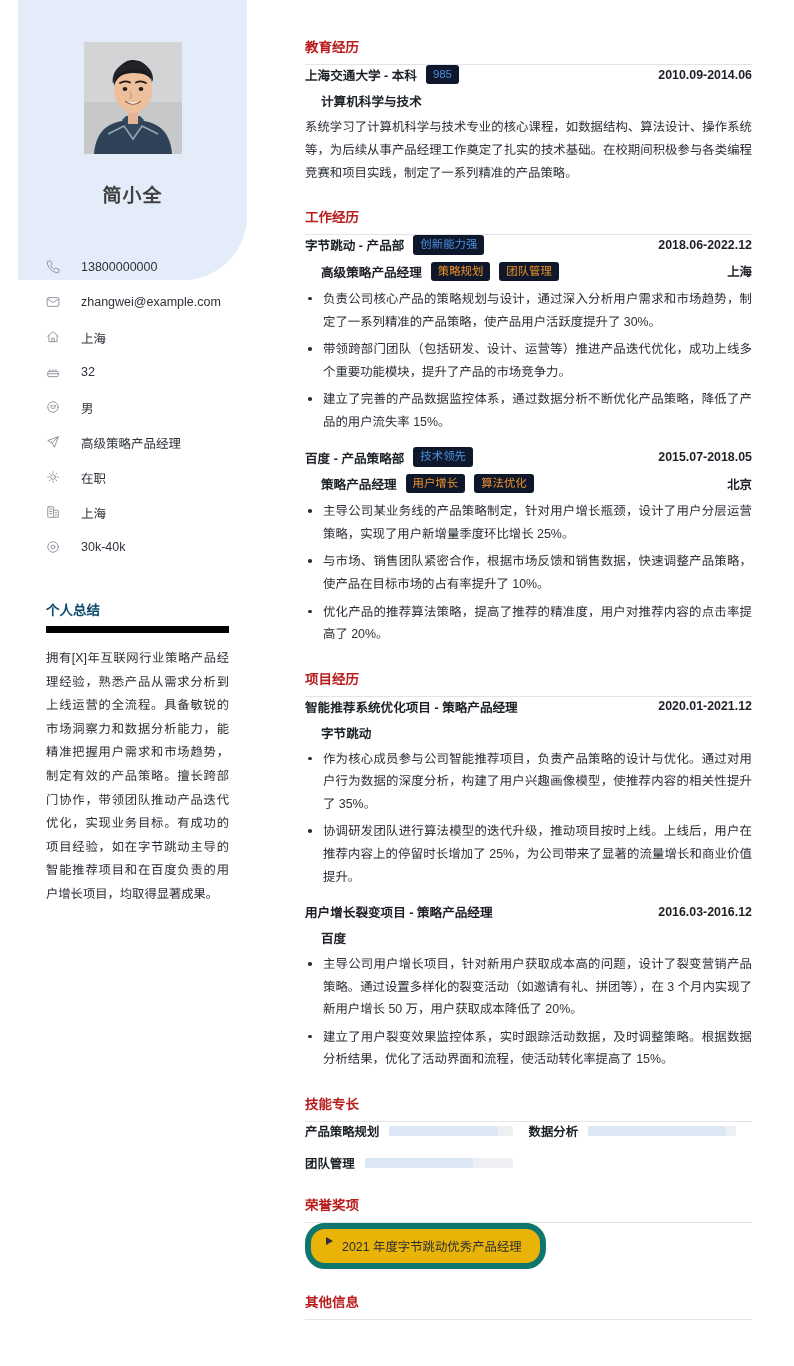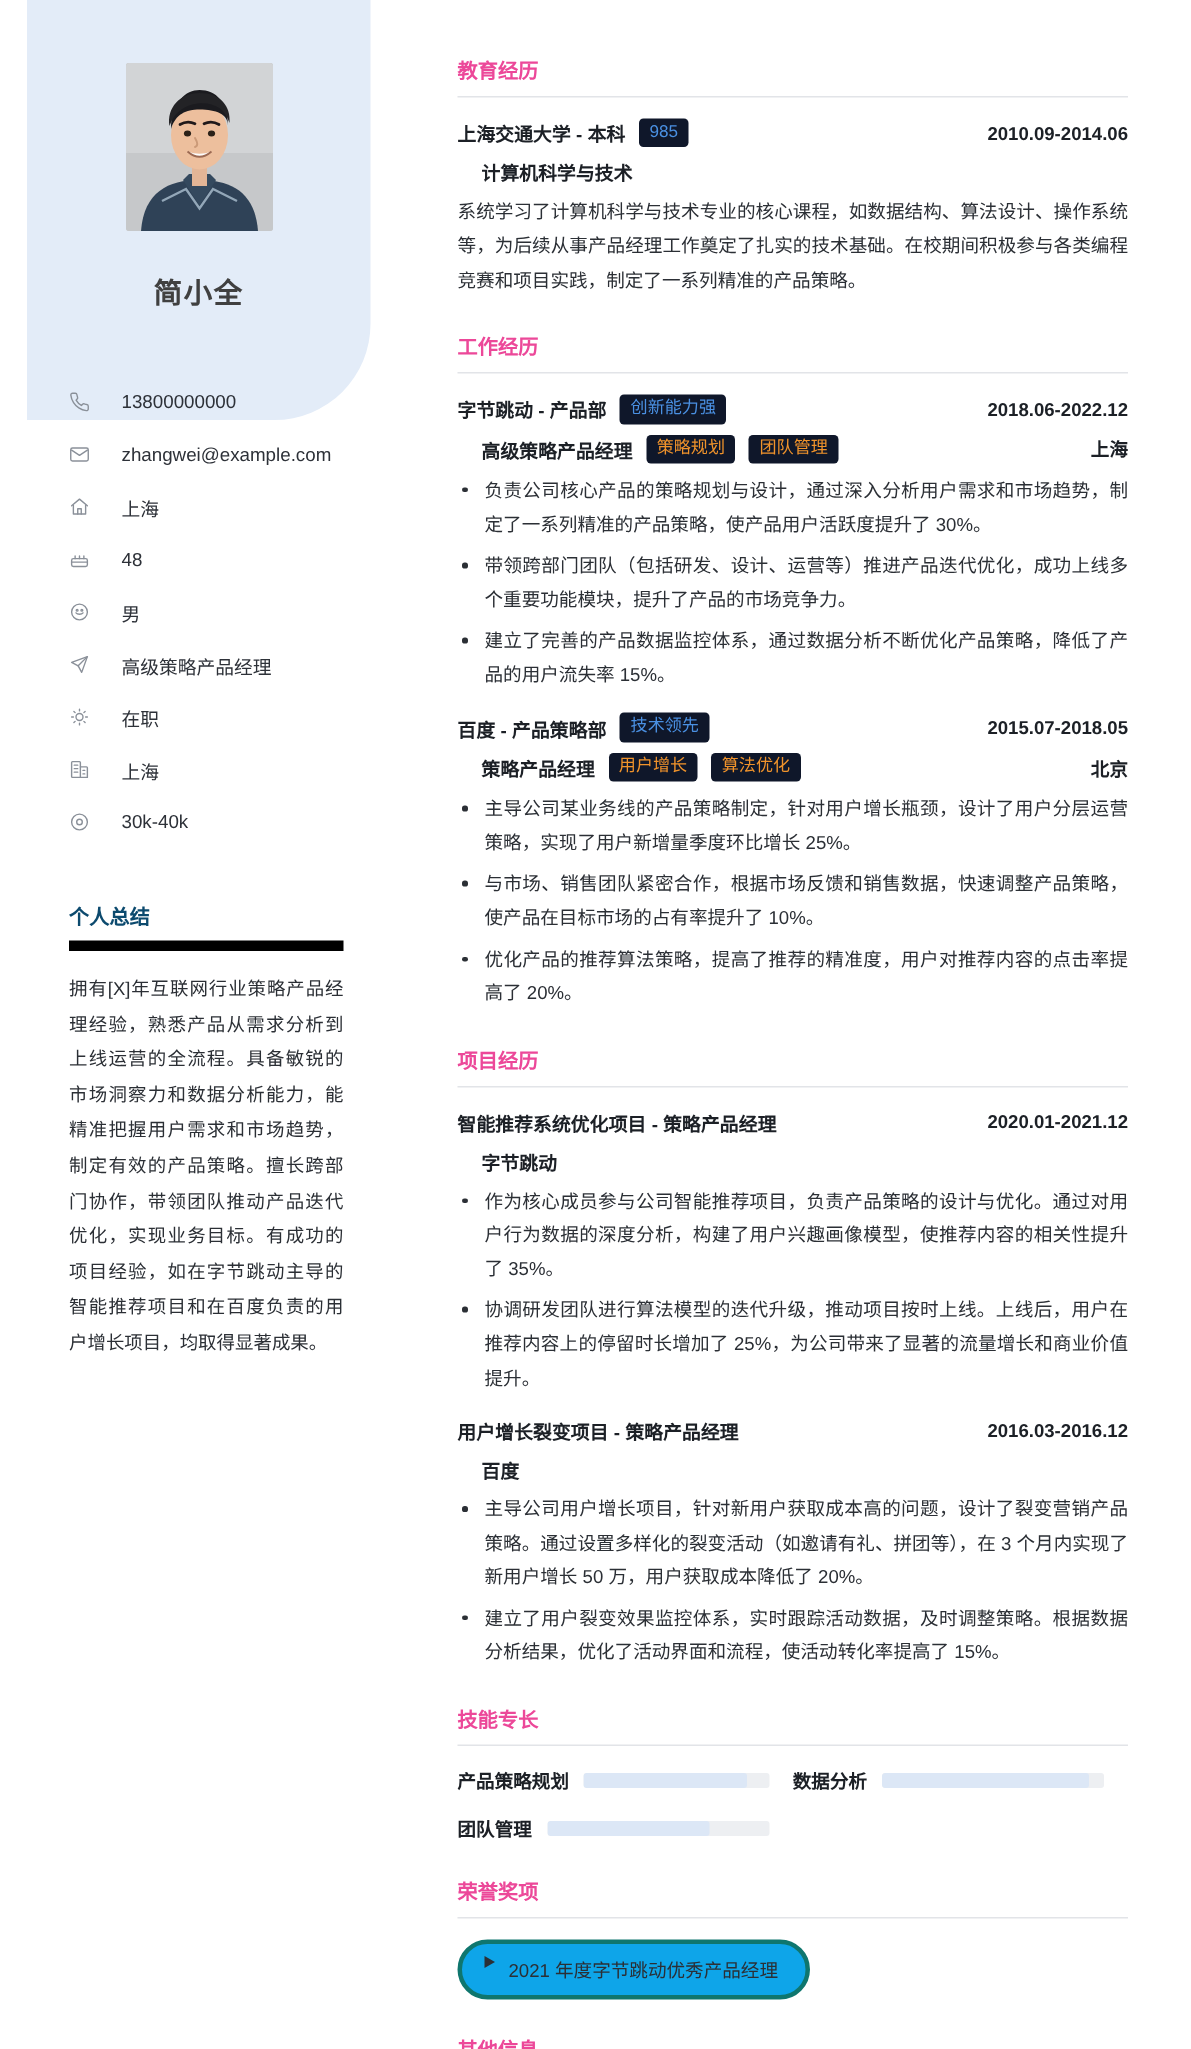--- a/index.html
+++ b/index.html
@@ -113,24 +113,23 @@
 
   
   .main {
     flex: 1 1 auto;
     padding: 36px 42px 0 40px;
   }
   .section { margin-bottom: 4px; }
   .section-title {
     font-size: 13.5px;
     font-weight: 700;
-    color: #ec4899;
+    color: #b91c1c;
     padding-bottom: 8px;
     border-bottom: 1px solid #e2e4e8;
-    margin-bottom: 14px;
   }
   .section + .section { margin-top: 22px; }
 
   .entry { margin-bottom: 14px; }
   .entry:last-child { margin-bottom: 0; }
 
   .entry-row {
     display: flex;
     align-items: center;
     justify-content: space-between;
@@ -245,26 +244,26 @@
     background: #dce7f6;
     border-radius: 2px;
   }
 
   
   .honor-list { display: flex; flex-wrap: wrap; gap: 10px; }
   .honor-chip {
     display: inline-flex;
     align-items: flex-start;
     gap: 9px;
-    border: 3px solid #0f766e;
+    border: 6px solid #0f766e;
     border-radius: 20px;
     padding: 8px 18px 8px 15px;
     font-size: 12.4px;
     color: #2b2f35;
-    background: #0ea5e9;
+    background: #eab308;
   }
   .honor-chip .tri {
     width: 0; height: 0;
     border-left: 7px solid #2b2f35;
     border-top: 4.5px solid transparent;
     border-bottom: 4.5px solid transparent;
     flex: 0 0 auto;
   }
 </style>
 </head>
@@ -335,21 +334,21 @@
         </div>
 
         <div class="contact-item">
           <span class="ico">
             <svg viewBox="0 0 24 24" fill="none" stroke="currentColor" stroke-width="1.6" stroke-linecap="round" stroke-linejoin="round">
                 <rect x="3" y="11" width="18" height="9" rx="2"></rect>
                 <path d="M3 15h18"></path>
                 <path d="M7 11V8M12 11V8M17 11V8"></path>
               </svg>
           </span>
-          <span class="txt">48</span>
+          <span class="txt">32</span>
         </div>
 
         <div class="contact-item">
           <span class="ico">
             <svg viewBox="0 0 24 24" fill="none" stroke="currentColor" stroke-width="1.6" stroke-linecap="round" stroke-linejoin="round">
                 <circle cx="12" cy="12" r="9"></circle>
                 <path d="M8 13c1.5 2 6.5 2 8 0"></path>
                 <circle cx="9.3" cy="10" r="1"></circle>
                 <circle cx="14.7" cy="10" r="1"></circle>
               </svg>

